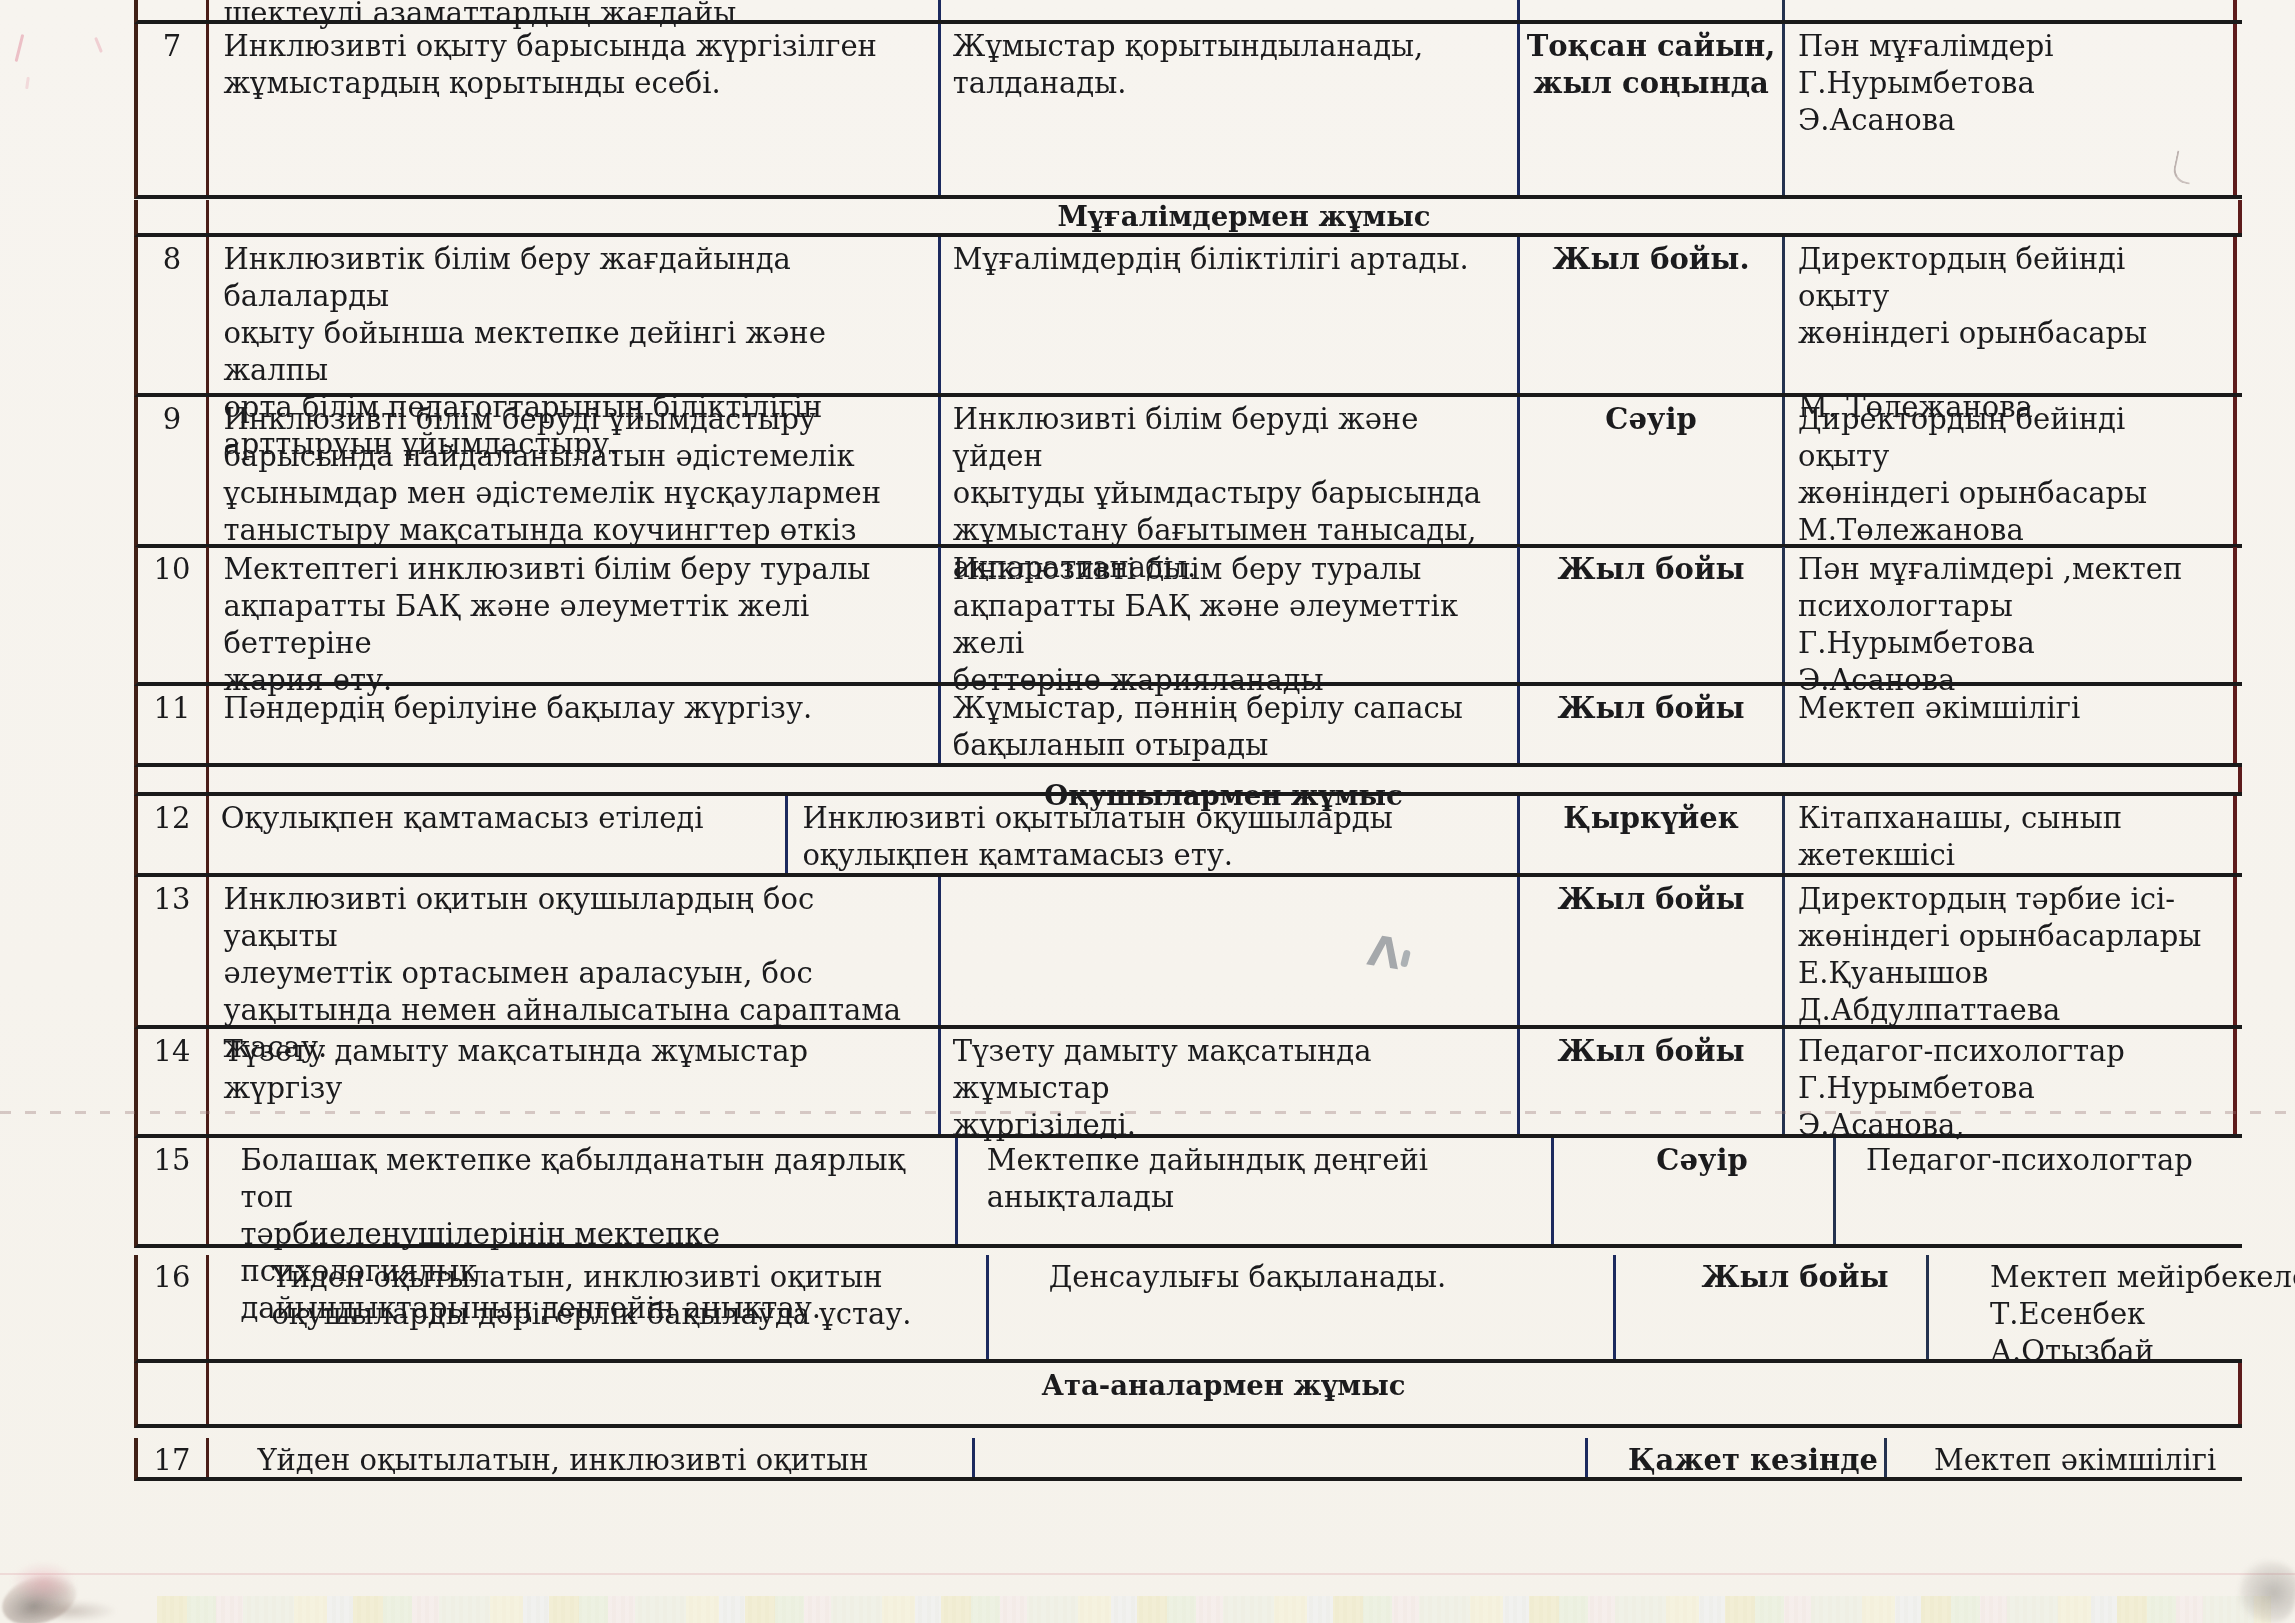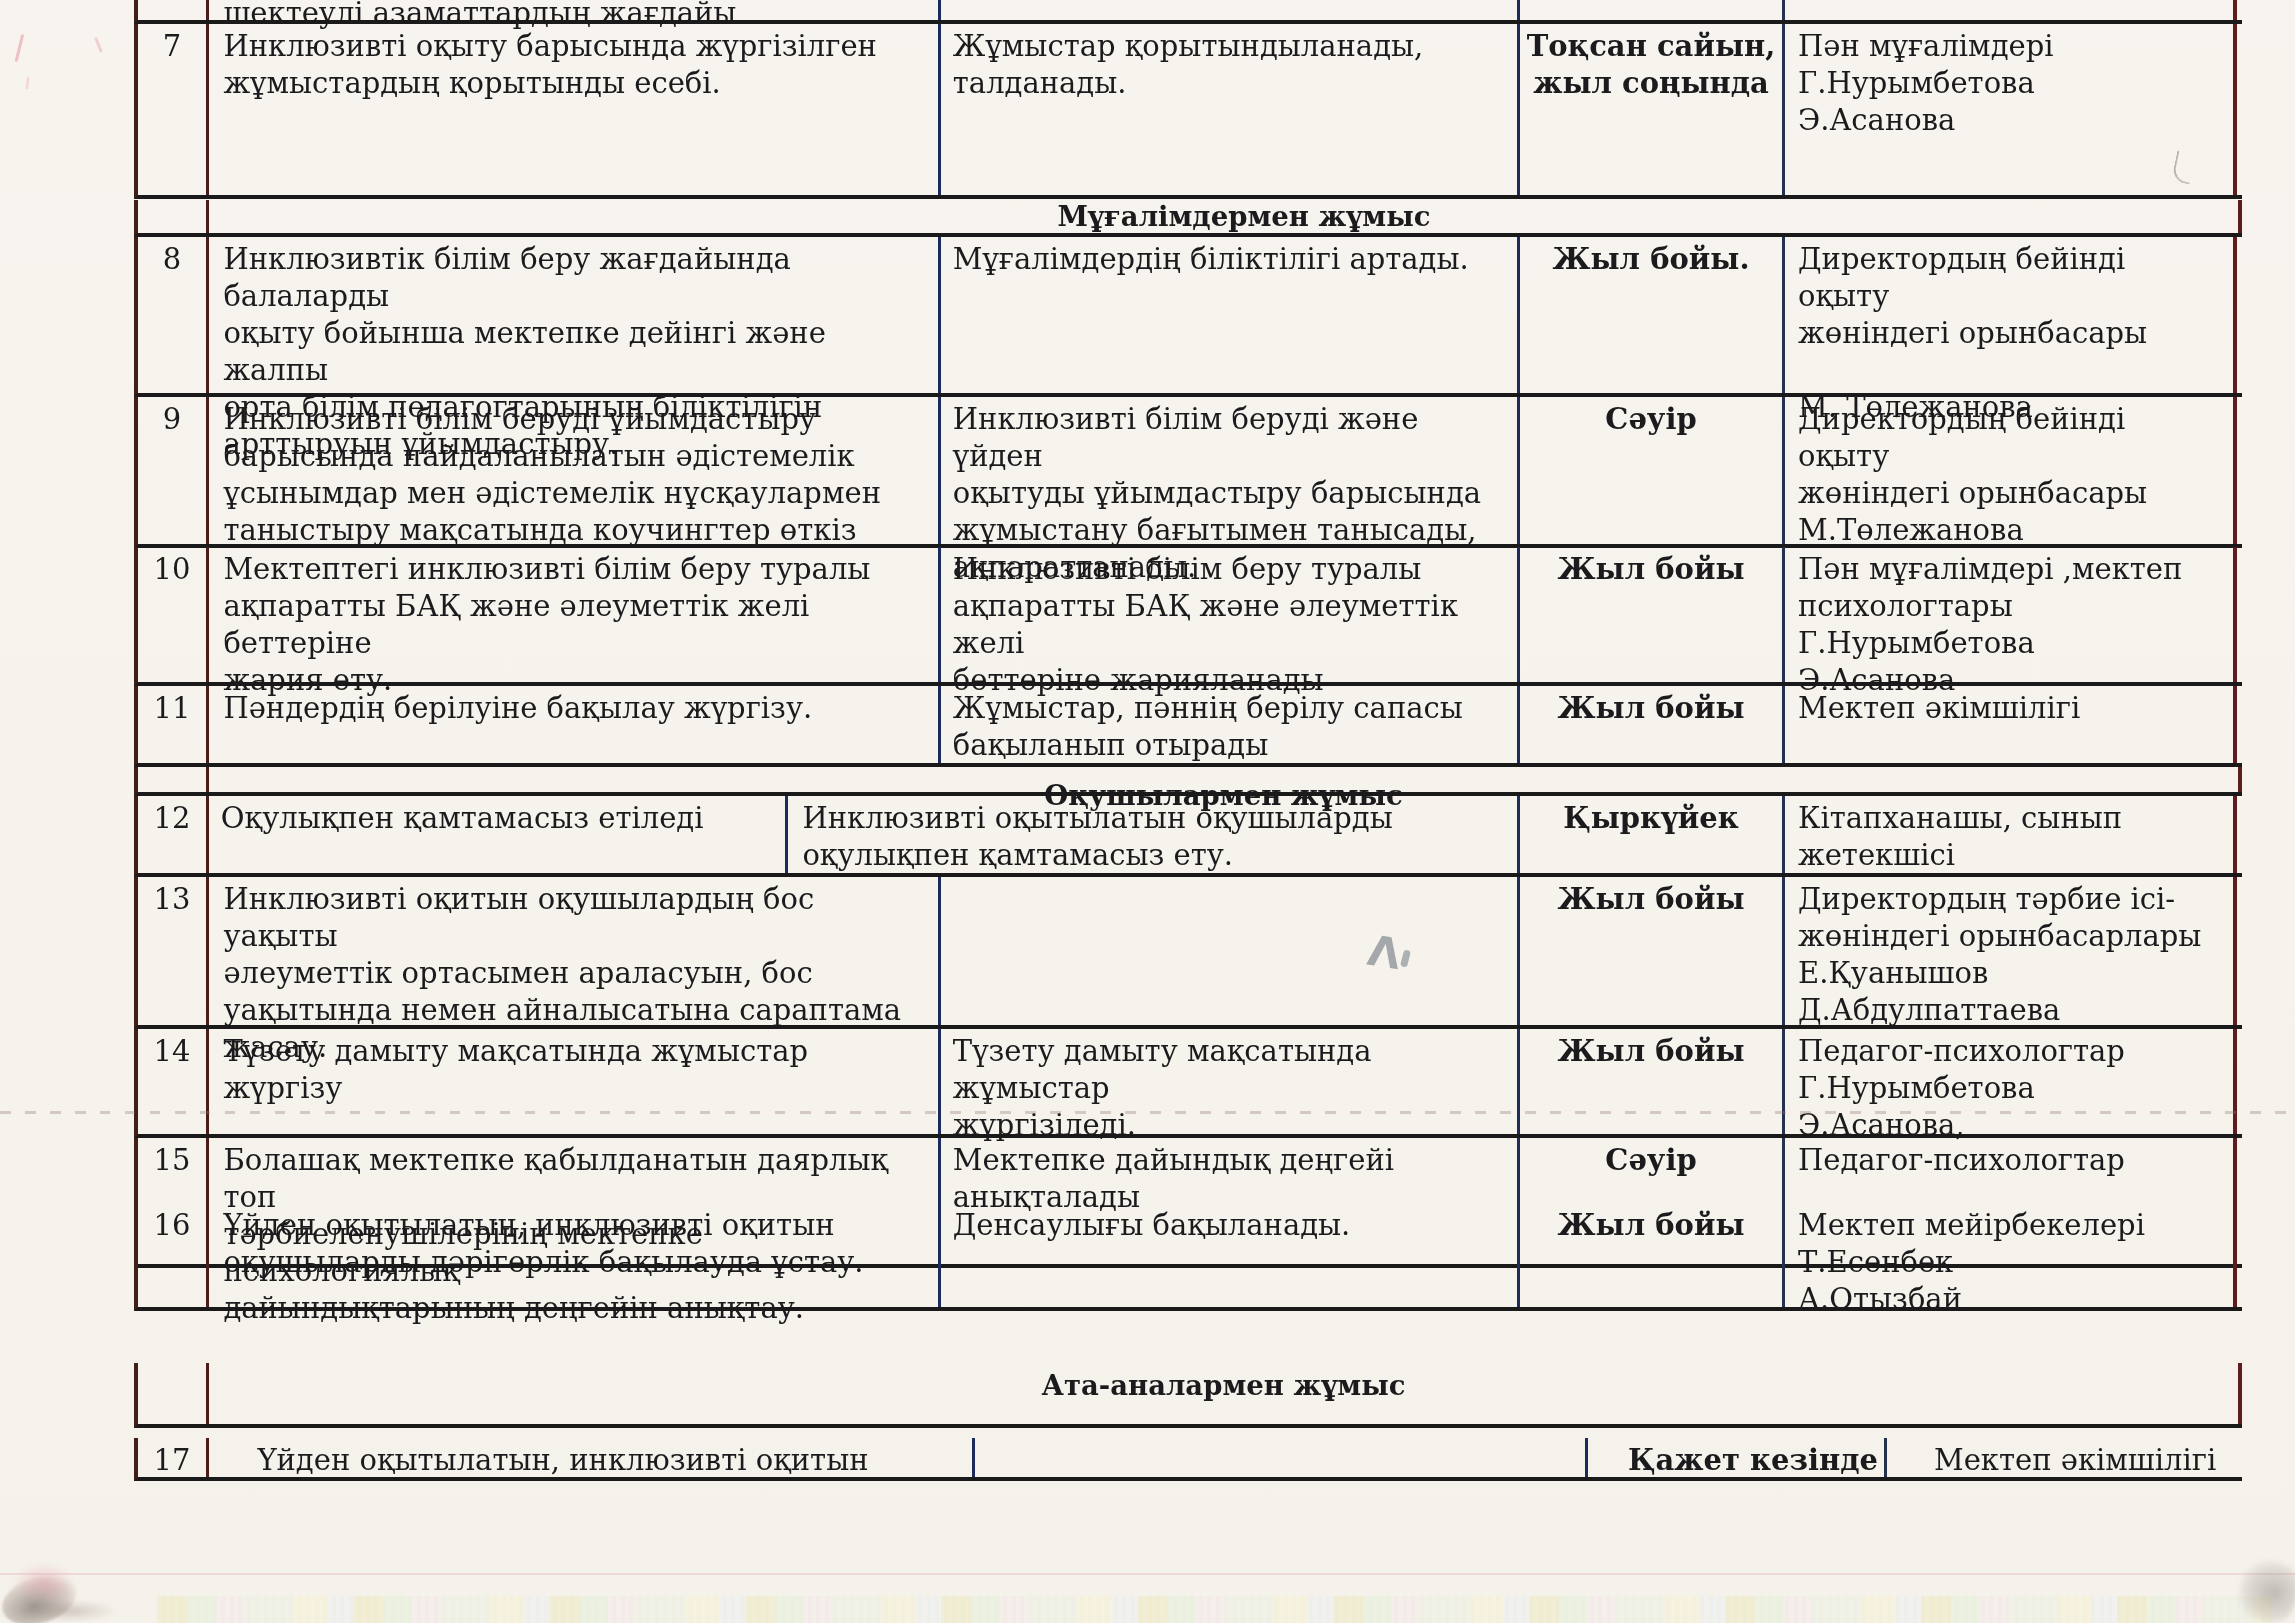--- a/index.html
+++ b/index.html
@@ -172,31 +172,31 @@
       <div class="t-row" style="top: 1029px; height: 109px;">
         <div class="cell num">14</div>
         <div class="cell task">Түзету дамыту мақсатында жұмыстар жүргізу</div>
         <div class="cell result">Түзету дамыту мақсатында жұмыстар
 жүргізіледі.</div>
         <div class="cell timing">Жыл бойы</div>
         <div class="cell resp">Педагог-психологтар
 Г.Нурымбетова
 Э.Асанова,</div>
       </div>
-      <div class="t-row" style="top: 1138px; height: 130px;">
+      <div class="t-row" style="top: 1138px; height: 110px; gap: 17px;">
         <div class="cell num">15</div>
         <div class="cell task">Болашақ мектепке қабылданатын даярлық топ
 тәрбиеленушілерінің мектепке психологиялық
 дайындықтарының деңгейін анықтау.</div>
         <div class="cell result">Мектепке дайындық деңгейі
 анықталады</div>
         <div class="cell timing">Сәуір</div>
         <div class="cell resp">Педагог-психологтар</div>
       </div>
-      <div class="t-row" style="top: 1203px; height: 108px;">
+      <div class="t-row" style="top: 1255px; height: 108px; gap: 48px;">
         <div class="cell num">16</div>
         <div class="cell task">Үйден оқытылатын, инклюзивті оқитын
 оқушыларды дәрігерлік бақылауда ұстау.</div>
         <div class="cell result">Денсаулығы бақыланады.</div>
         <div class="cell timing">Жыл бойы</div>
         <div class="cell resp">Мектеп мейірбекелері
 Т.Есенбек
 А.Отызбай</div>
       </div>
       <div class="t-row" style="top: 1363px; height: 65px;">

